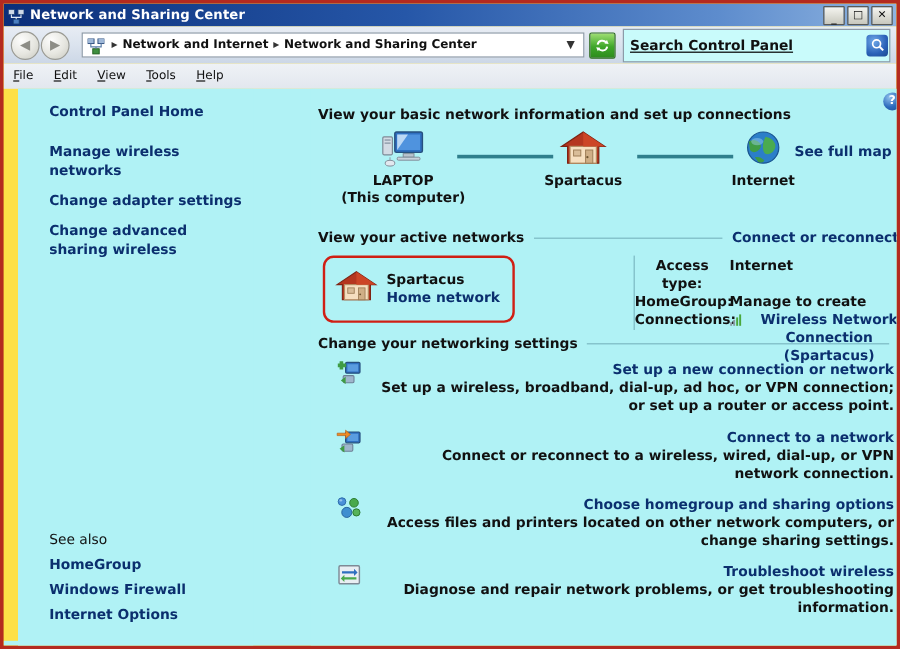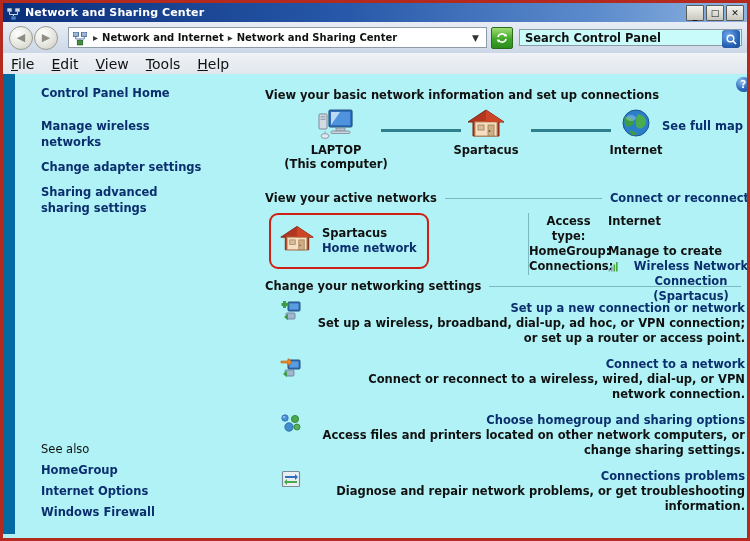--- a/index.html
+++ b/index.html
@@ -9,21 +9,21 @@
   }
   body {
     font-family: "DejaVu Sans", "Liberation Sans", sans-serif;
   }
   #window {
     position: relative;
     width: 750px;
     height: 541px;
     box-sizing: border-box;
     border: 3px solid #b42a1f;
-    background: #0369a1;
+    background: #fde047;
     overflow: hidden;
   }
   
   #titlebar {
     position: absolute;
     left: 0; top: 0;
     width: 744px;
     height: 19px;
     background: linear-gradient(to right, #0b2f7a 0%, #2657a8 45%, #5d8ccd 80%, #8fb4e0 100%);
     display: flex;
@@ -136,27 +136,29 @@
     border: 1px solid #2b6b1c;
     border-radius: 2px;
     display: flex;
     align-items: center;
     justify-content: center;
     flex: 0 0 auto;
   }
   #search-box {
     margin-left: 6px;
     margin-right: 5px;
-    height: 17px;
+    height: 28px;
     width: 223px;
     background: #c9fbfb;
     border: 1px solid #8d9aa8;
     display: flex;
-    box-sizing: border-box;
-    flex: 0 0 auto;
+    align-items: center;
+    box-sizing: border-box;
+    flex: 0 0 auto;
+    text-decoration: underline;
   }
   #search-input {
     flex: 1 1 auto;
     border: none;
     outline: none;
     background: transparent;
     font-family: "DejaVu Sans", "Liberation Sans", sans-serif;
     font-size: 11.5px;
     font-weight: bold;
     color: #111111;
@@ -179,21 +181,21 @@
     width: 744px;
     height: 21px;
     background: linear-gradient(to bottom, #eff2f6 0%, #e2e7ee 100%);
     display: flex;
     align-items: center;
     padding-left: 8px;
     box-sizing: border-box;
     gap: 17px;
   }
   .menu-item {
-    font-size: 14px;
+    font-size: 10px;
     color: #111111;
     white-space: nowrap;
   }
   .menu-item u { text-decoration: underline; }
   
   #content {
     position: absolute;
     left: 12px; top: 71px;
     width: 744px;
     height: 464px;
@@ -499,27 +501,27 @@
     <span class="menu-item"><u>T</u><span>ools</span></span>
     <span class="menu-item"><u>H</u><span>elp</span></span>
   </div>
 
   <div id="content">
 
     <div id="sidebar">
       <div class="side-link top">Control Panel Home</div>
       <div class="side-link" style="margin-bottom:9px">Manage wireless networks</div>
       <div class="side-link" style="margin-bottom:9px">Change adapter settings</div>
-      <div class="side-link" style="width:160px">Sharing advanced sharing settings</div>
+      <div class="side-link" style="width:160px">Change advanced sharing wireless</div>
 
       <div id="see-also">
         <div class="sa-head">See also</div>
         <div class="sa-link">HomeGroup</div>
+        <div class="sa-link">Windows Firewall</div>
         <div class="sa-link">Internet Options</div>
-        <div class="sa-link">Windows Firewall</div>
       </div>
     </div>
 
     <div id="mainpanel">
 
       <div id="help-icon">?</div>
 
       <div class="section-title">View your basic network information and set up connections</div>
 
       <div id="netmap">
@@ -680,21 +682,21 @@
 
         <div class="setting">
           <div class="set-icon">
             <svg width="22" height="22" viewBox="0 0 22 22">
               <rect x="2.5" y="3.5" width="17" height="15" rx="1" fill="#e9eef3" stroke="#7e8a96" stroke-width="1.2"></rect>
               <path d="M5 8 L15 8 L15 6 L18 9 L15 12 L15 10 L5 10 Z" fill="#2f6fc0"></path>
               <path d="M17 13 L7 13 L7 11 L4 14 L7 17 L7 15 L17 15 Z" fill="#49a94d"></path>
             </svg>
           </div>
           <div class="set-body">
-            <div class="set-title">Connections problems</div>
+            <div class="set-title">Troubleshoot wireless</div>
             <div class="set-desc">Diagnose and repair network problems, or get troubleshooting information.</div>
           </div>
         </div>
 
       </div>
     </div>
   </div>
 
   <div id="statusbar"></div>
 </div>

